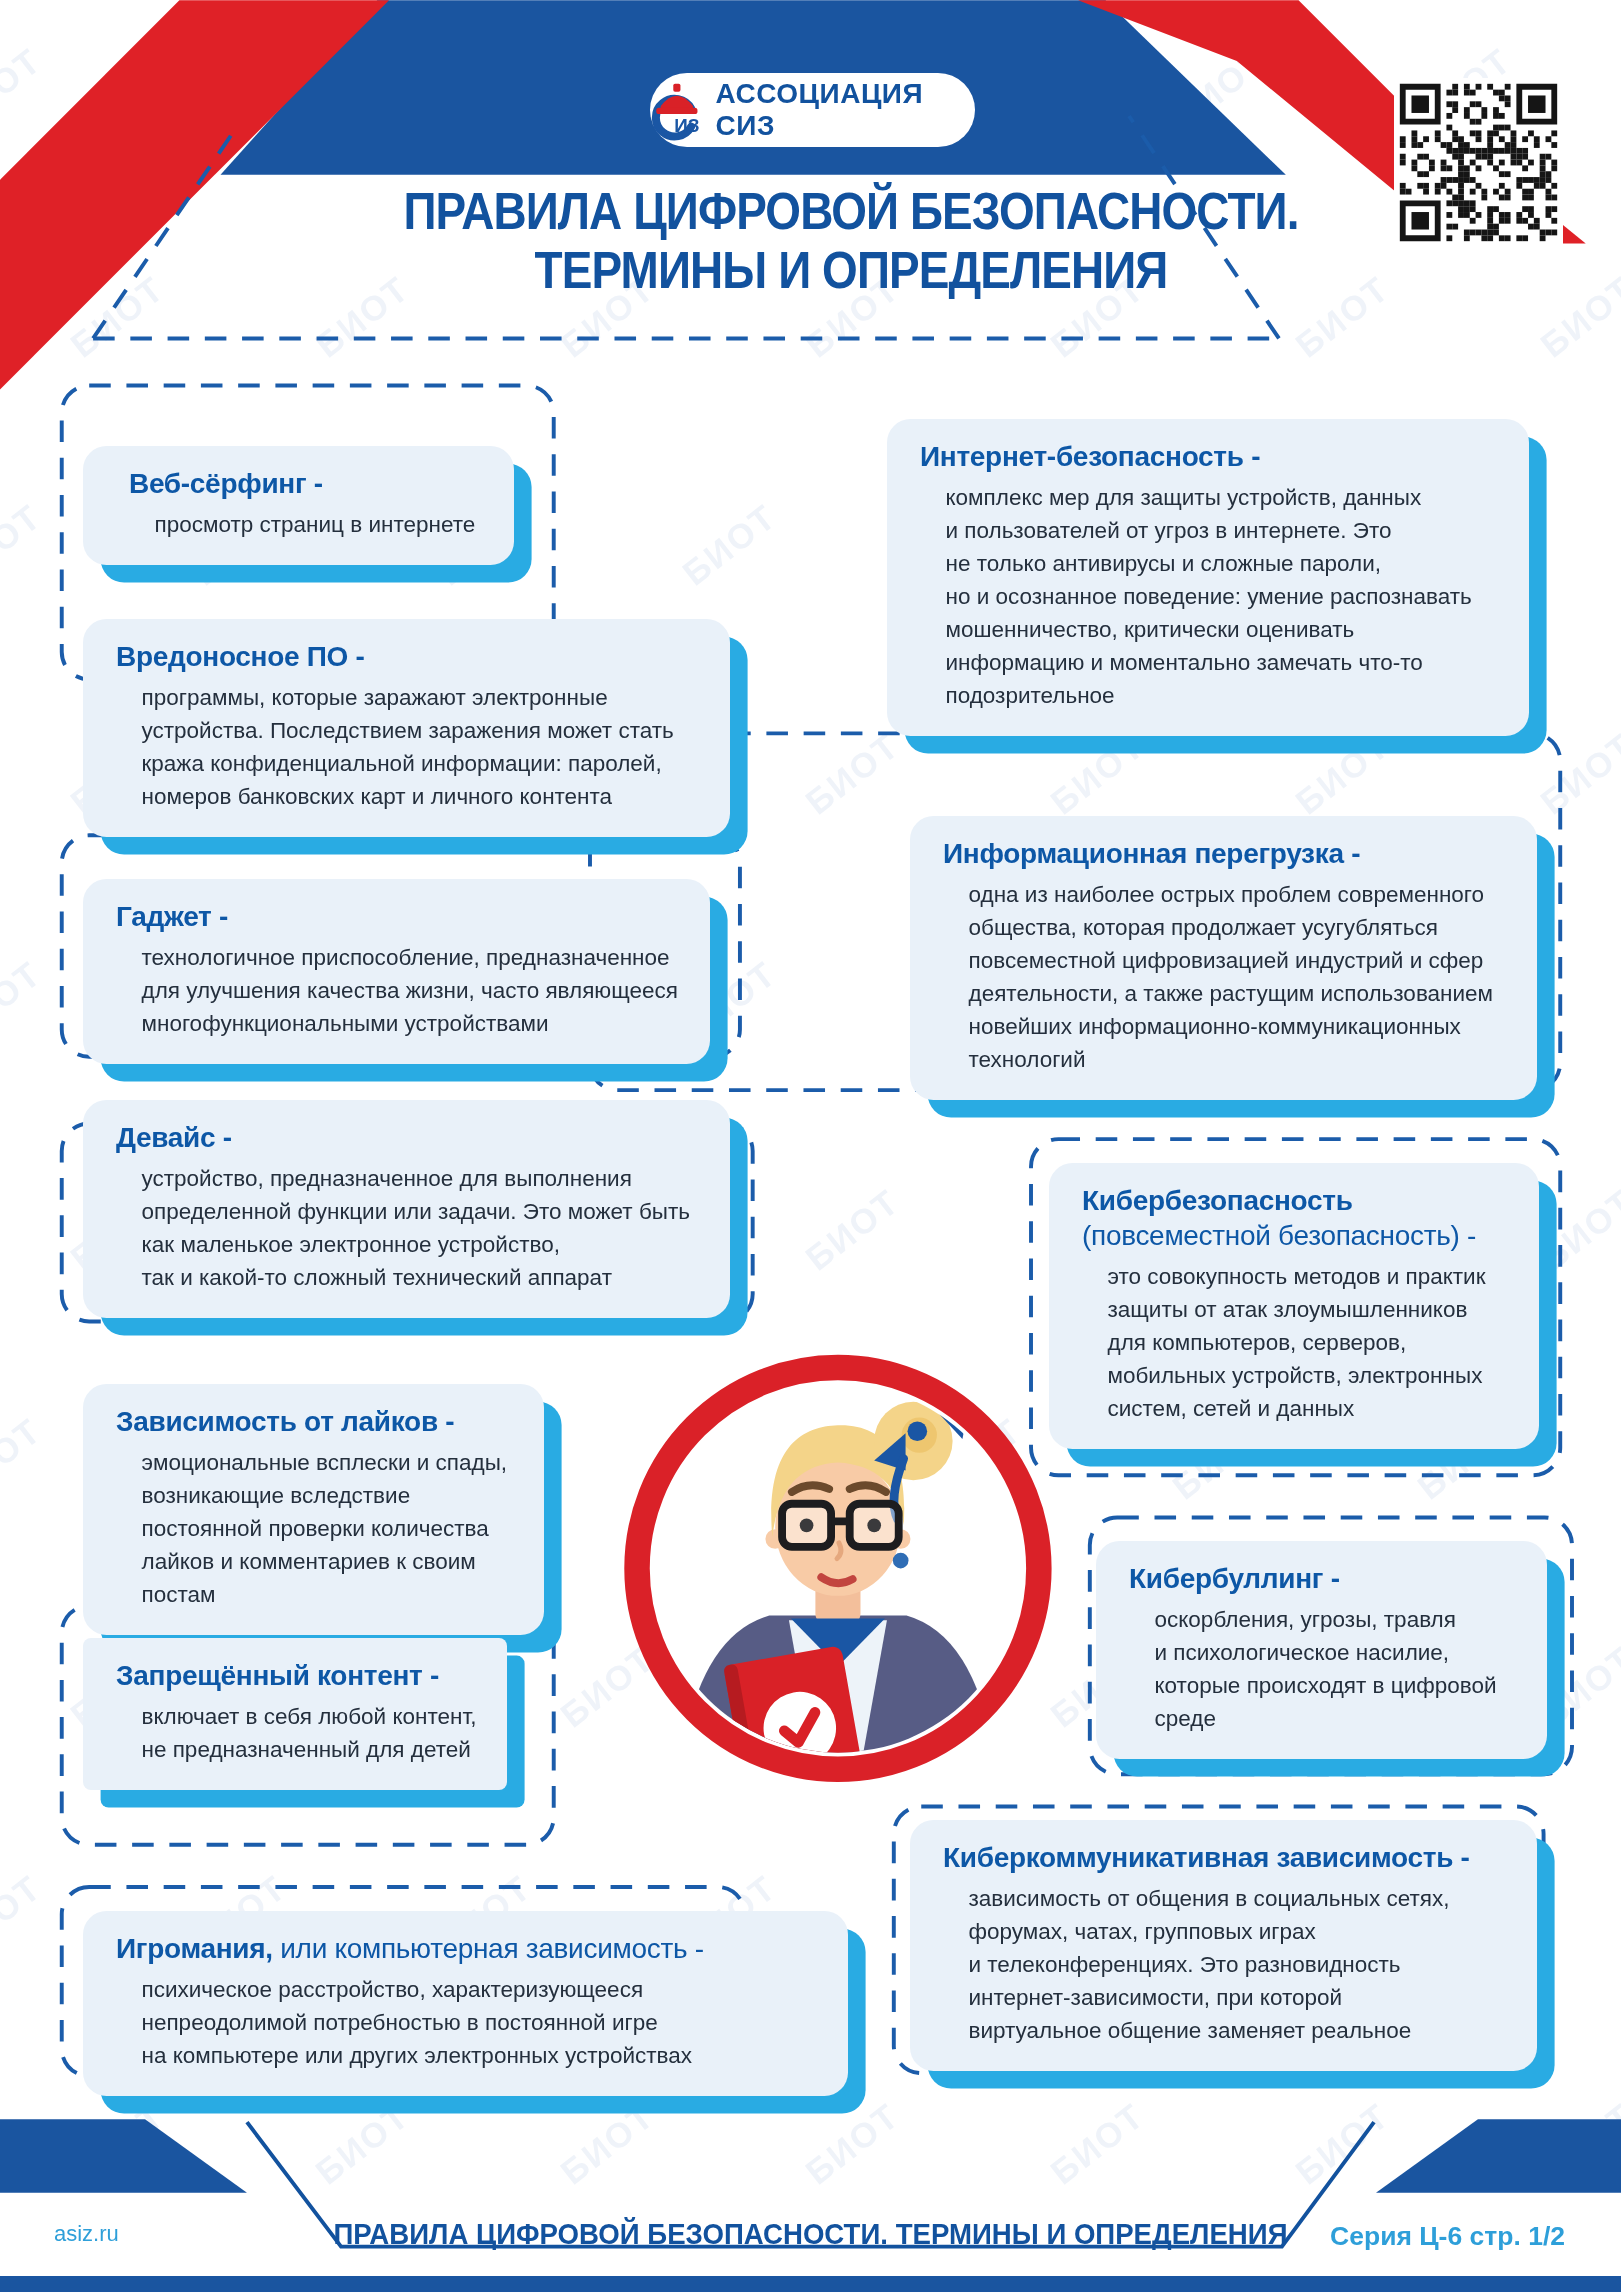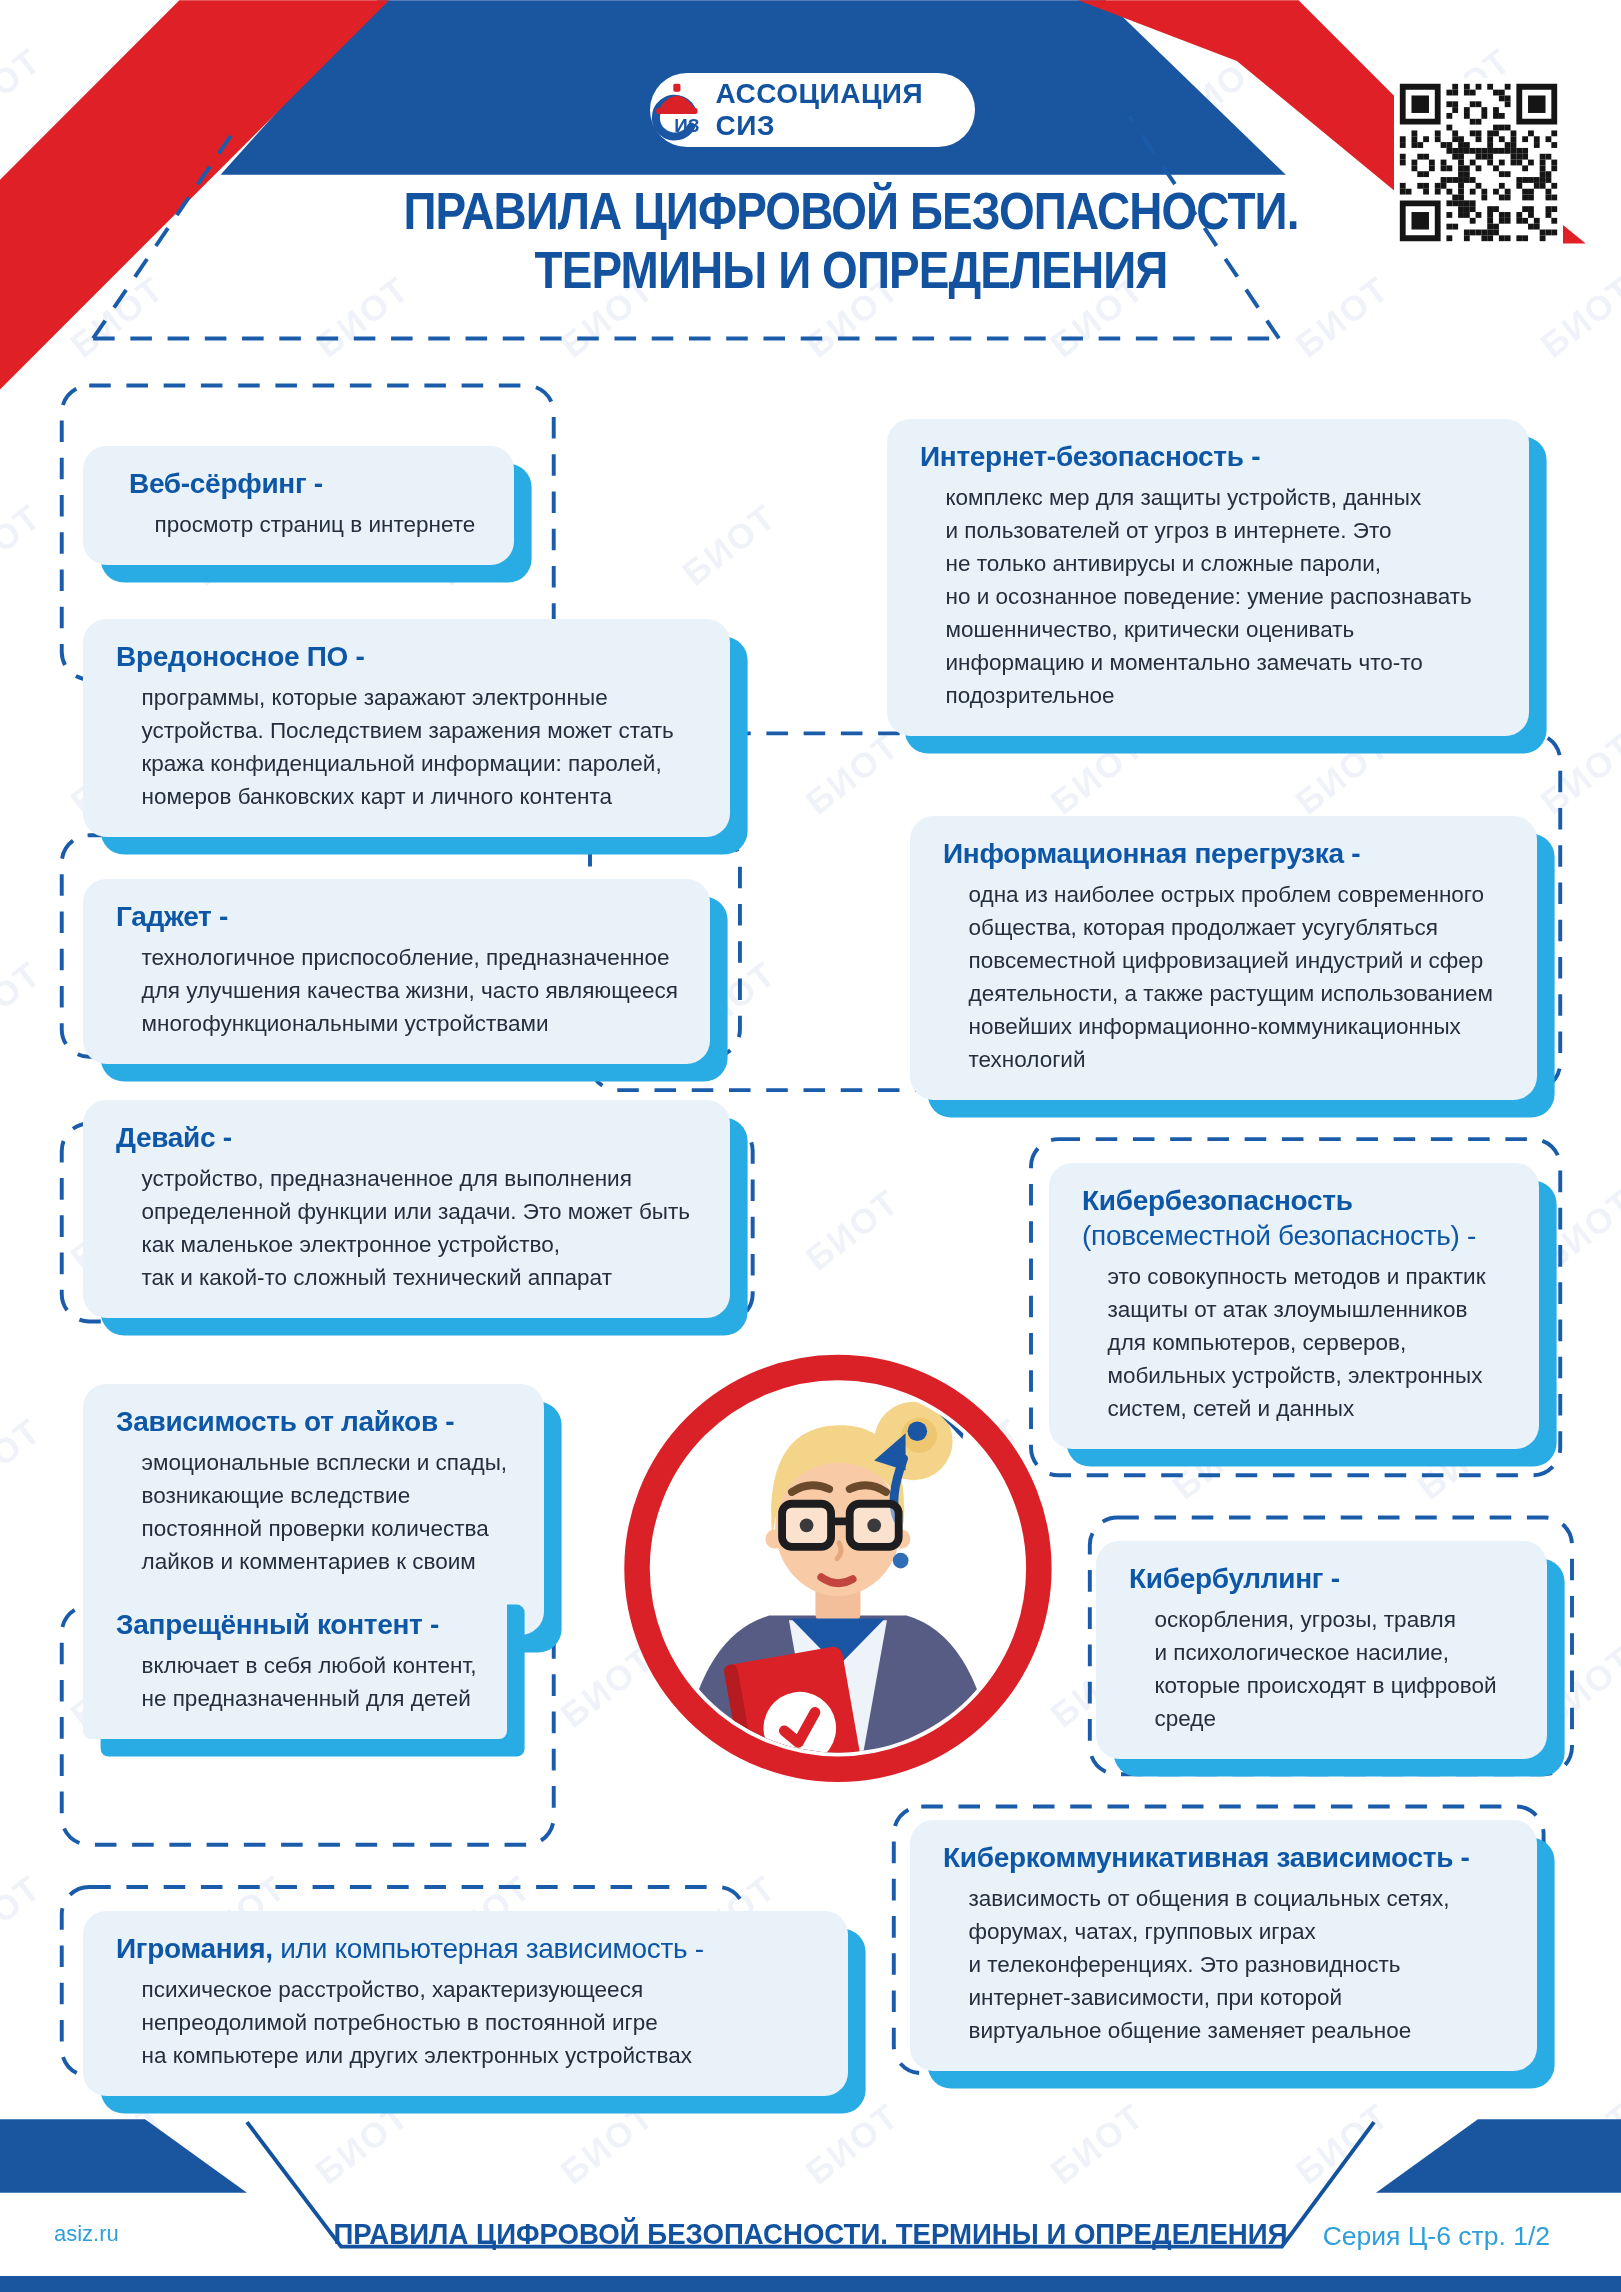--- a/index.html
+++ b/index.html
@@ -55,21 +55,21 @@
   .card-title .tr{font-weight:400;}
   .card-title .tr.block{display:block;}
   .card-body{
     white-space:pre; font-size:22.5px; line-height:33px; font-weight:500;
     color:var(--body-text); margin:7.8px 0 0 25.5px;
   }
 
   
   #footer-site{position:absolute; left:54px; top:2221px; font-size:22px; font-weight:400; color:var(--light-blue); z-index:3;}
   #footer-title{position:absolute; left:0; top:2217px; width:1621px; text-align:center; font-size:30px; font-weight:800; color:var(--dark-blue); z-index:3; transform:scaleX(.92);}
-  #footer-series{position:absolute; right:71px; top:2221px; font-size:26.5px; font-weight:400; color:var(--light-blue); z-index:3;}
+  #footer-series{position:absolute; right:56px; top:2221px; font-size:26.5px; font-weight:700; color:var(--light-blue); z-index:3;}
 </style>
 </head>
 <body>
 
 <div id="poster">
 
   <div id="watermark-layer" class="layer">
       <span class="wm" style="left: -59px; top: 69px;">БИОТ</span>
       <span class="wm" style="left: 186px; top: 69px;">БИОТ</span>
       <span class="wm" style="left: 431px; top: 69px;">БИОТ</span>
@@ -456,21 +456,21 @@
 так и какой-то сложный технический аппарат</div>
       </div>
       <div class="card" style="left: 83px; top: 1384px; width: 461px;">
         <div class="card-title"><span class="tb">Зависимость от лайков -</span></div>
         <div class="card-body">эмоциональные всплески и спады,
 возникающие вследствие
 постоянной проверки количества
 лайков и комментариев к своим
 постам</div>
       </div>
-      <div class="card" style="left: 83px; top: 1587px; width: 424px; border-radius: 8px;">
+      <div class="card" style="left: 83px; top: 1638px; width: 424px; border-radius: 8px;">
         <div class="card-title"><span class="tb">Запрещённый контент -</span></div>
         <div class="card-body">включает в себя любой контент,
 не предназначенный для детей</div>
       </div>
       <div class="card" style="left: 83px; top: 1911px; width: 765px;">
         <div class="card-title"><span class="tb">Игромания,</span><span class="tr"> или компьютерная зависимость -</span></div>
         <div class="card-body">психическое расстройство, характеризующееся
 непреодолимой потребностью в постоянной игре
 на компьютере или других электронных устройствах</div>
       </div>

